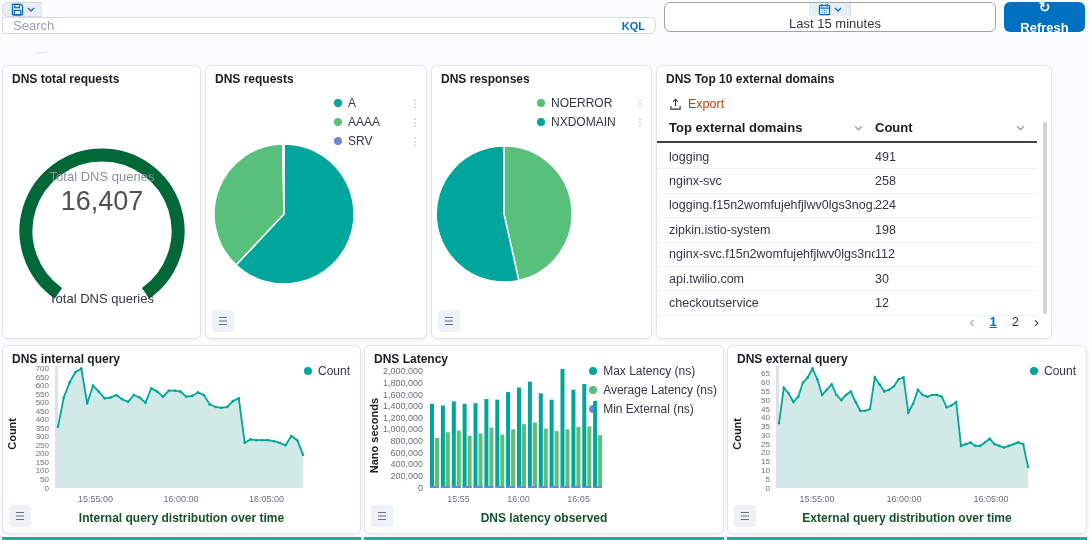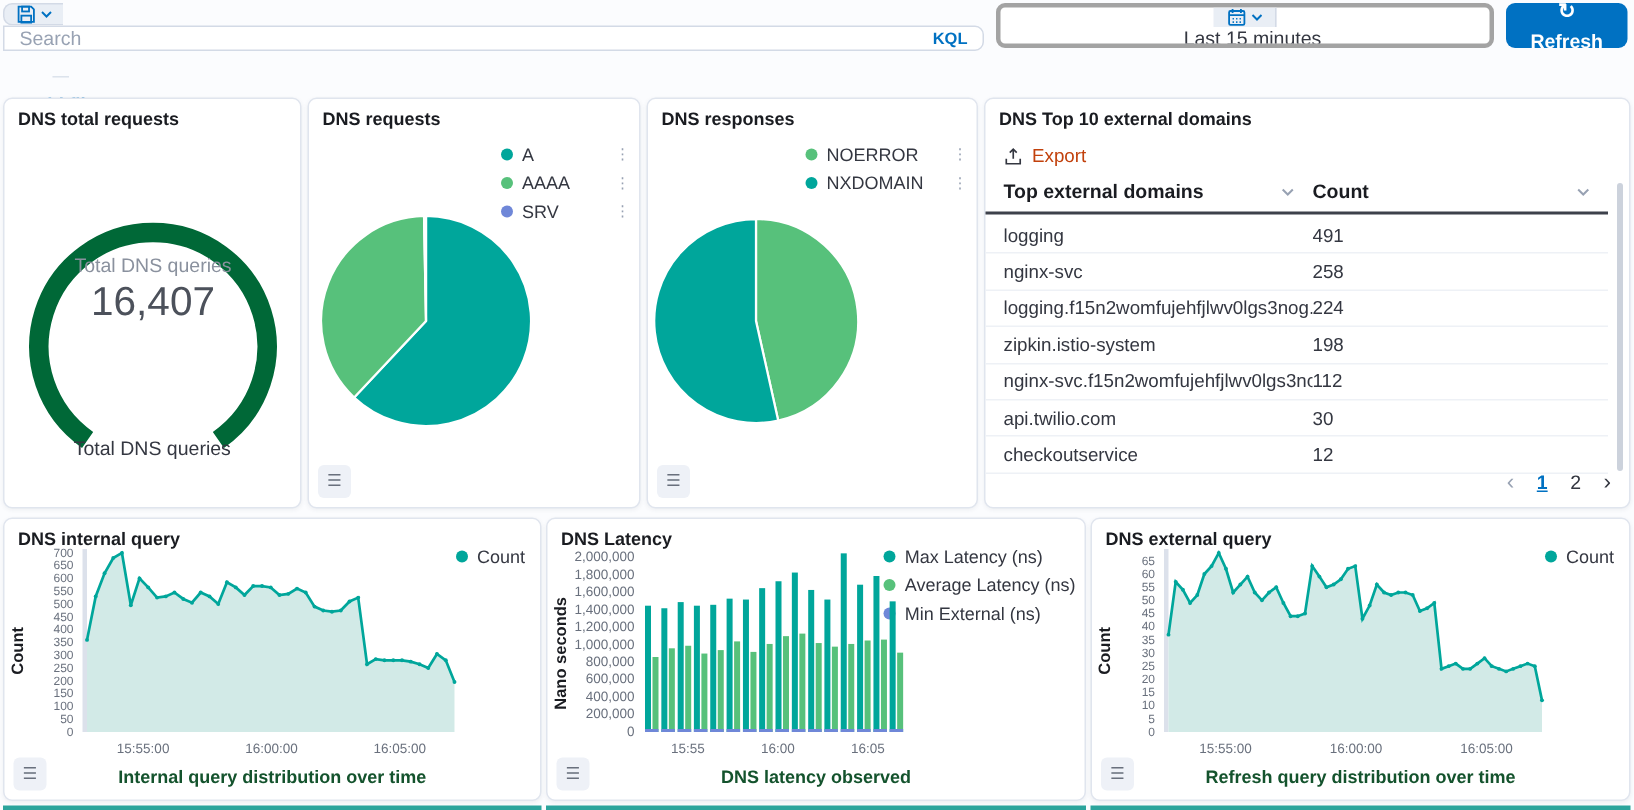--- a/index.html
+++ b/index.html
@@ -7,21 +7,21 @@
   body { font-family:"Liberation Sans", sans-serif; background:#fbfcfe; position:relative; overflow:hidden; color:#343741; }
   .abs { position:absolute;flex-direction:column; }
 
   
   .search-group { left:2px; top:2px; width:654px; height:30px; display:flex; }
   .addon-btn { background:#e9eef5; border:1px solid #d3dae6; display:flex; align-items:center; justify-content:center; gap:3px; color:#0071c2; cursor:pointer; }
   .addon-left { width:40px; border-radius:6px 0 0 6px; border-right:none; }
   .search-box { flex:1; background:#fff; border:1px solid #d3dae6; border-radius:0 6px 6px 0; display:flex; align-items:center; padding:0 10px; }
   .placeholder { color:#98a2b3; font-size:13px; flex:1; }
   .kql { color:#0071c2; font-size:11px; font-weight:700; }
-  .date-group { left:664px; top:2px; width:332px; height:30px; display:flex; align-items:center; background:#fff; border:3px solid #a3a3a3; border-radius:6px; overflow:hidden; }
+  .date-group { left:664px; top:2px; width:332px; height:30px; display:flex; align-items:center; background:#fff; border:1px solid #a3a3a3; border-radius:6px; overflow:hidden; }
   .date-addon { width:42px; height:100%; border:none; border-right:1px solid #d3dae6; background:#e9eef5; display:flex; align-items:center; justify-content:center; gap:3px; color:#0071c2; }
   .date-text { flex:1; font-size:13px; color:#343741; padding-left:10px; }
   .show-dates { color:#0071c2; font-size:13px; font-weight:600; padding-right:10px; cursor:pointer; }
   .refresh-btn { left:1004px; top:2px; width:81px; height:30px; background:#0071c2; color:#fff; border:none; border-radius:6px; font-size:13px; font-weight:700; display:flex; align-items:center; justify-content:center; gap:5px; cursor:pointer; font-family:"Liberation Sans", sans-serif; }
   .filter-row { left:8px; top:39px; height:18px; display:flex; align-items:center; gap:6px; }
   .filter-dash { color:#d3dae6; font-size:11px; }
   .add-filter { color:#0071c2; font-size:12.5px; font-weight:600; cursor:pointer; }
 
   
   .panel { position:absolute; background:#fff; border:1px solid #e0e5ee; border-radius:6px; box-shadow:0 1px 3px rgba(60,70,90,0.07); }
@@ -157,21 +157,21 @@
         <span class="leg-menu">⋮</span>
       </div>
     </div>
   <svg width="221" height="274" style="position:absolute; inset:0;">
       <path d="M 72 148 L 72.0 80.0 A 68 68 0 0 1 86.8 214.4 Z" fill="#57c17b" stroke="#ffffff" stroke-width="1.5"></path>
       <path d="M 72 148 L 86.8 214.4 A 68 68 0 1 1 72.0 80.0 Z" fill="#00a69b" stroke="#ffffff" stroke-width="1.5"></path>
     </svg>
   <button class="listbtn">☰</button>
 </div>
 
-<div class="panel" style="left:656px; top:65px; width:431px; height:274px;">
+<div class="panel" style="left:656px; top:65px; width:396px; height:274px;">
   <div class="ptitle">DNS Top 10 external domains</div>
   <div class="export-row">
     <svg width="13" height="13" viewBox="0 0 14 14" fill="none" stroke="#343741" stroke-width="1.2">
         <path d="M7 1.5 v7 M4.5 4 L7 1.5 L9.5 4"></path>
         <path d="M2 8.5 v3.5 h10 v-3.5"></path>
       </svg>
     <span>Export</span>
   </div>
   <div class="tbl-head">
     <div class="th-cell">
@@ -467,19 +467,19 @@
       <circle cx="261.7" cy="92.8" r="1.3" fill="#00a69b"></circle>
       <circle cx="266.5" cy="98.1" r="1.3" fill="#00a69b"></circle>
       <circle cx="271.3" cy="99.9" r="1.3" fill="#00a69b"></circle>
       <circle cx="276.1" cy="101.6" r="1.3" fill="#00a69b"></circle>
       <circle cx="280.8" cy="99.9" r="1.3" fill="#00a69b"></circle>
       <circle cx="285.6" cy="98.1" r="1.3" fill="#00a69b"></circle>
       <circle cx="290.4" cy="96.4" r="1.3" fill="#00a69b"></circle>
       <circle cx="295.2" cy="98.1" r="1.3" fill="#00a69b"></circle>
       <circle cx="300.0" cy="120.9" r="1.3" fill="#00a69b"></circle>
     </svg>
-  <div class="chart-bottom-title">Refresh query distribution over time</div>
+  <div class="chart-bottom-title">External query distribution over time</div>
   <button class="listbtn">☰</button>
 </div>
 
 <div class="strip" style="left:2px; width:359px;"></div>
 <div class="strip" style="left:364px; width:360px;"></div>
 <div class="strip" style="left:727px; width:360px;"></div>
 
 </body></html>

